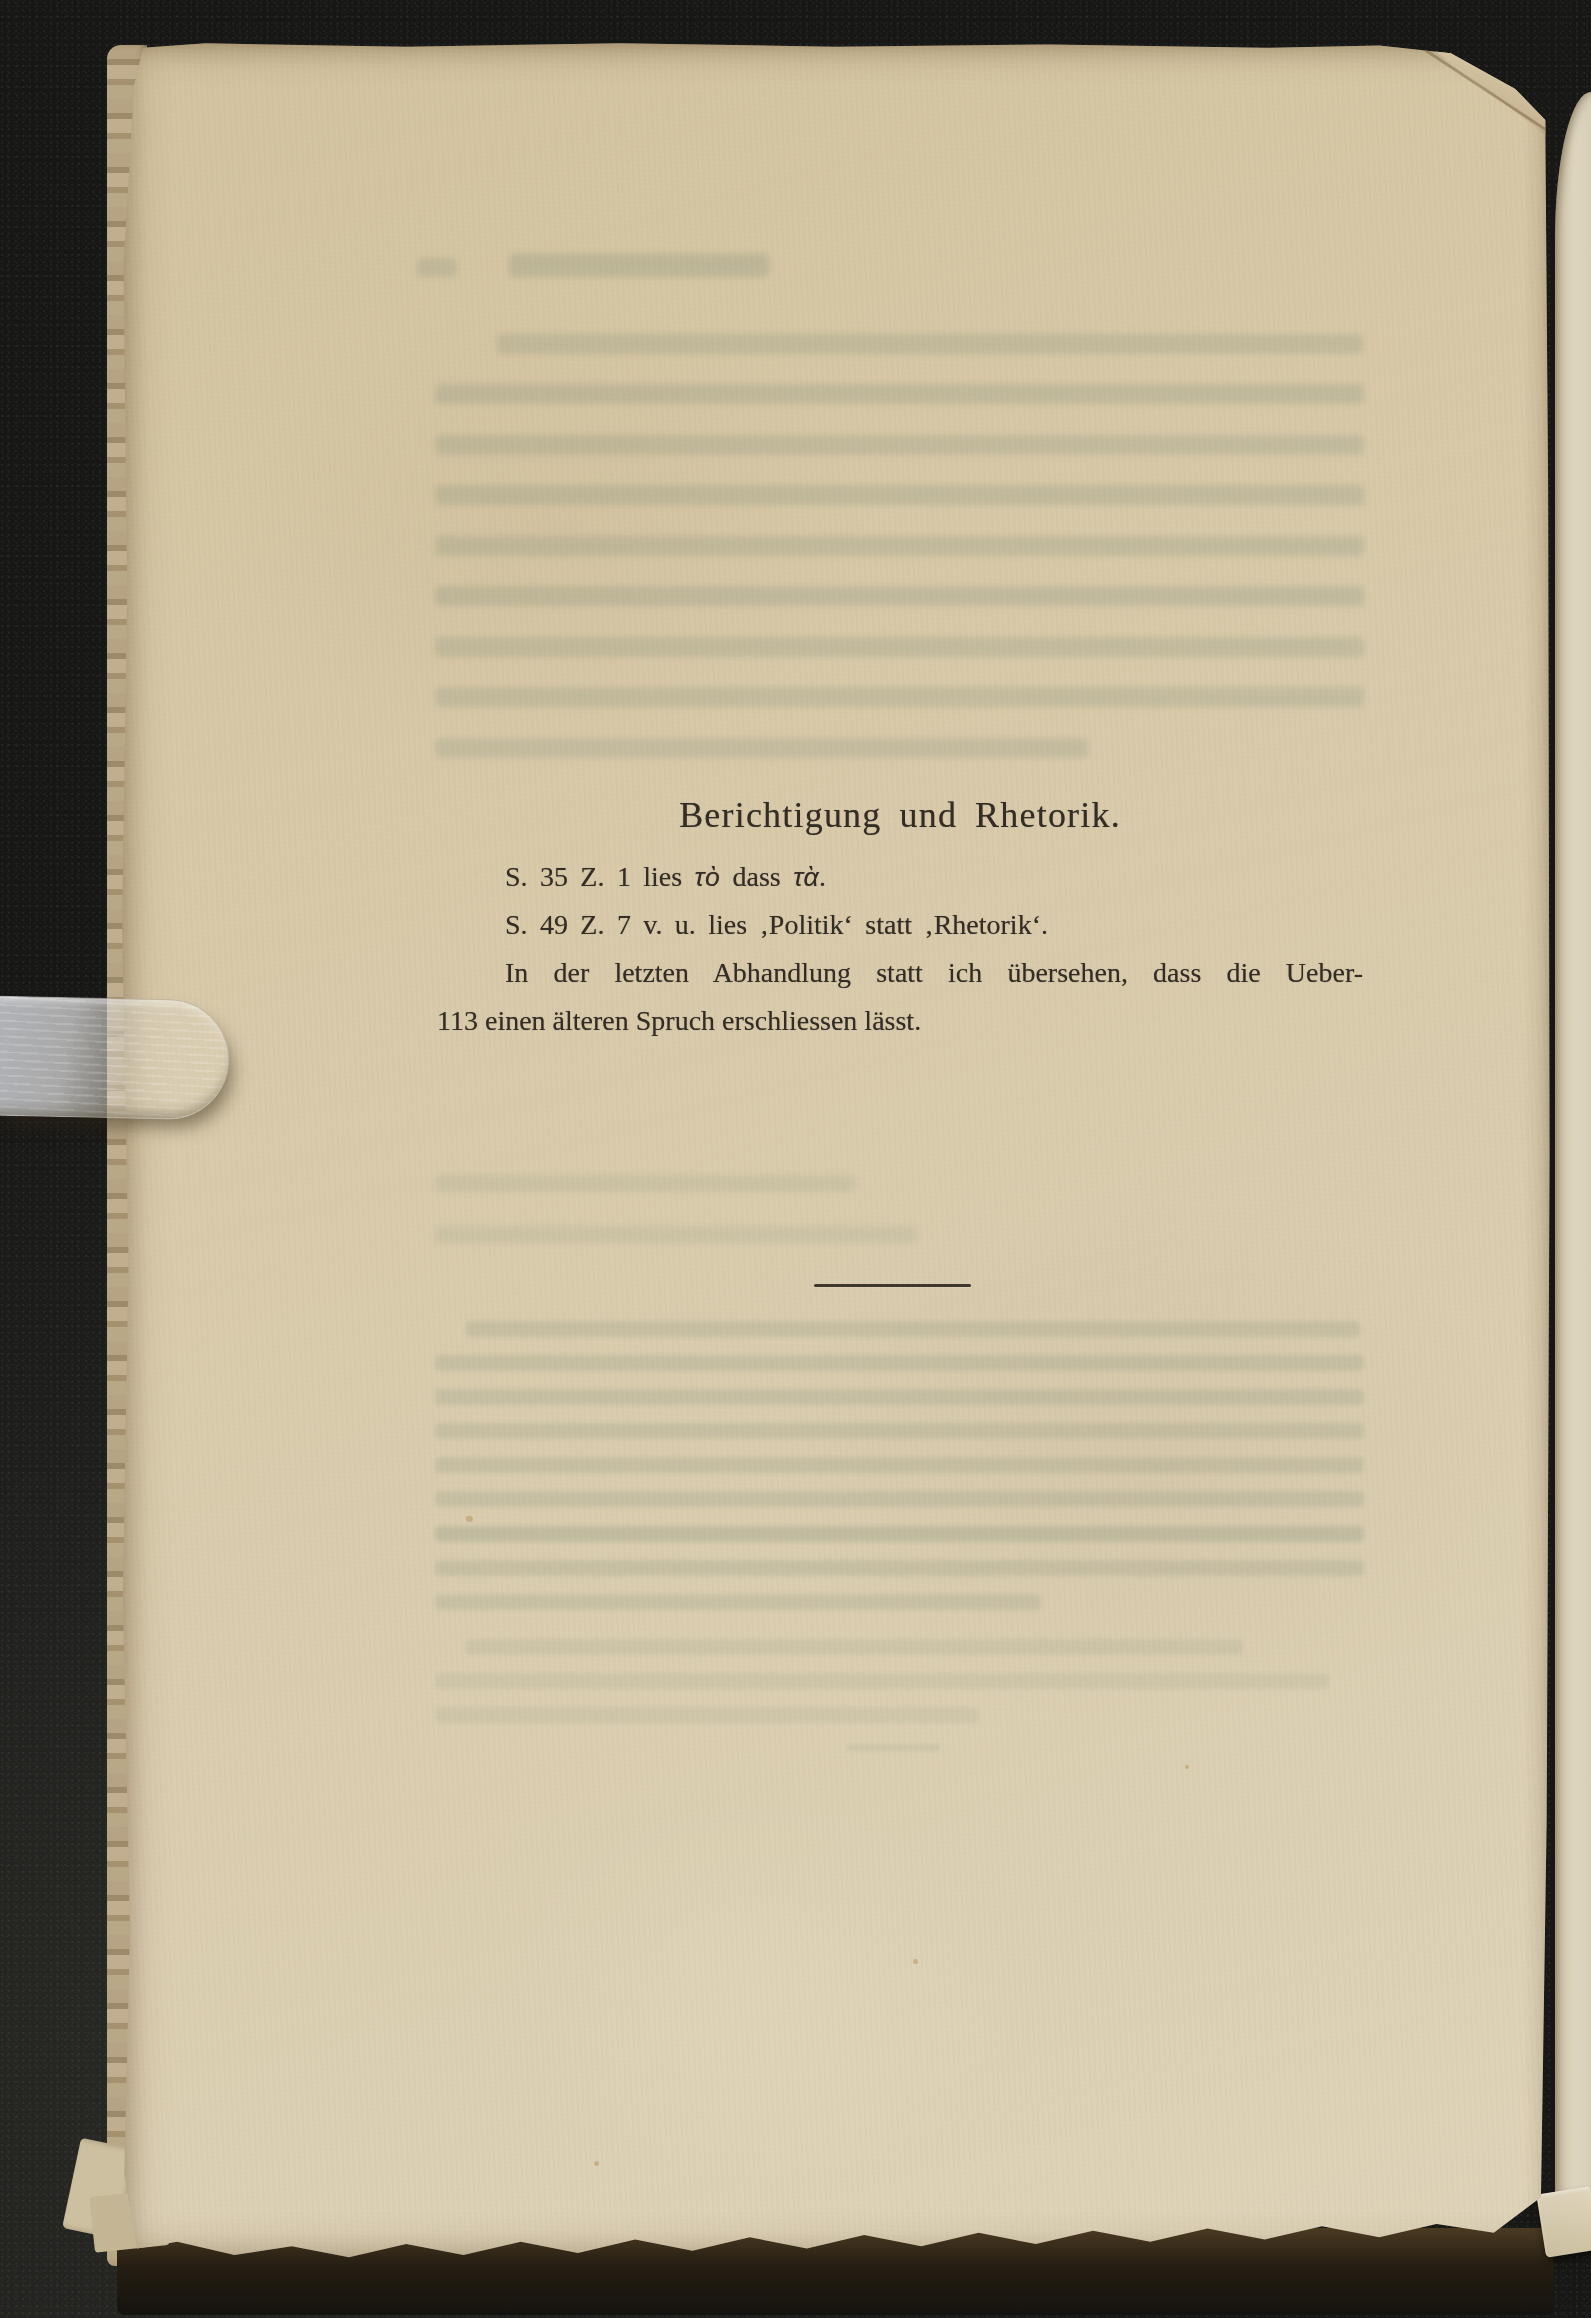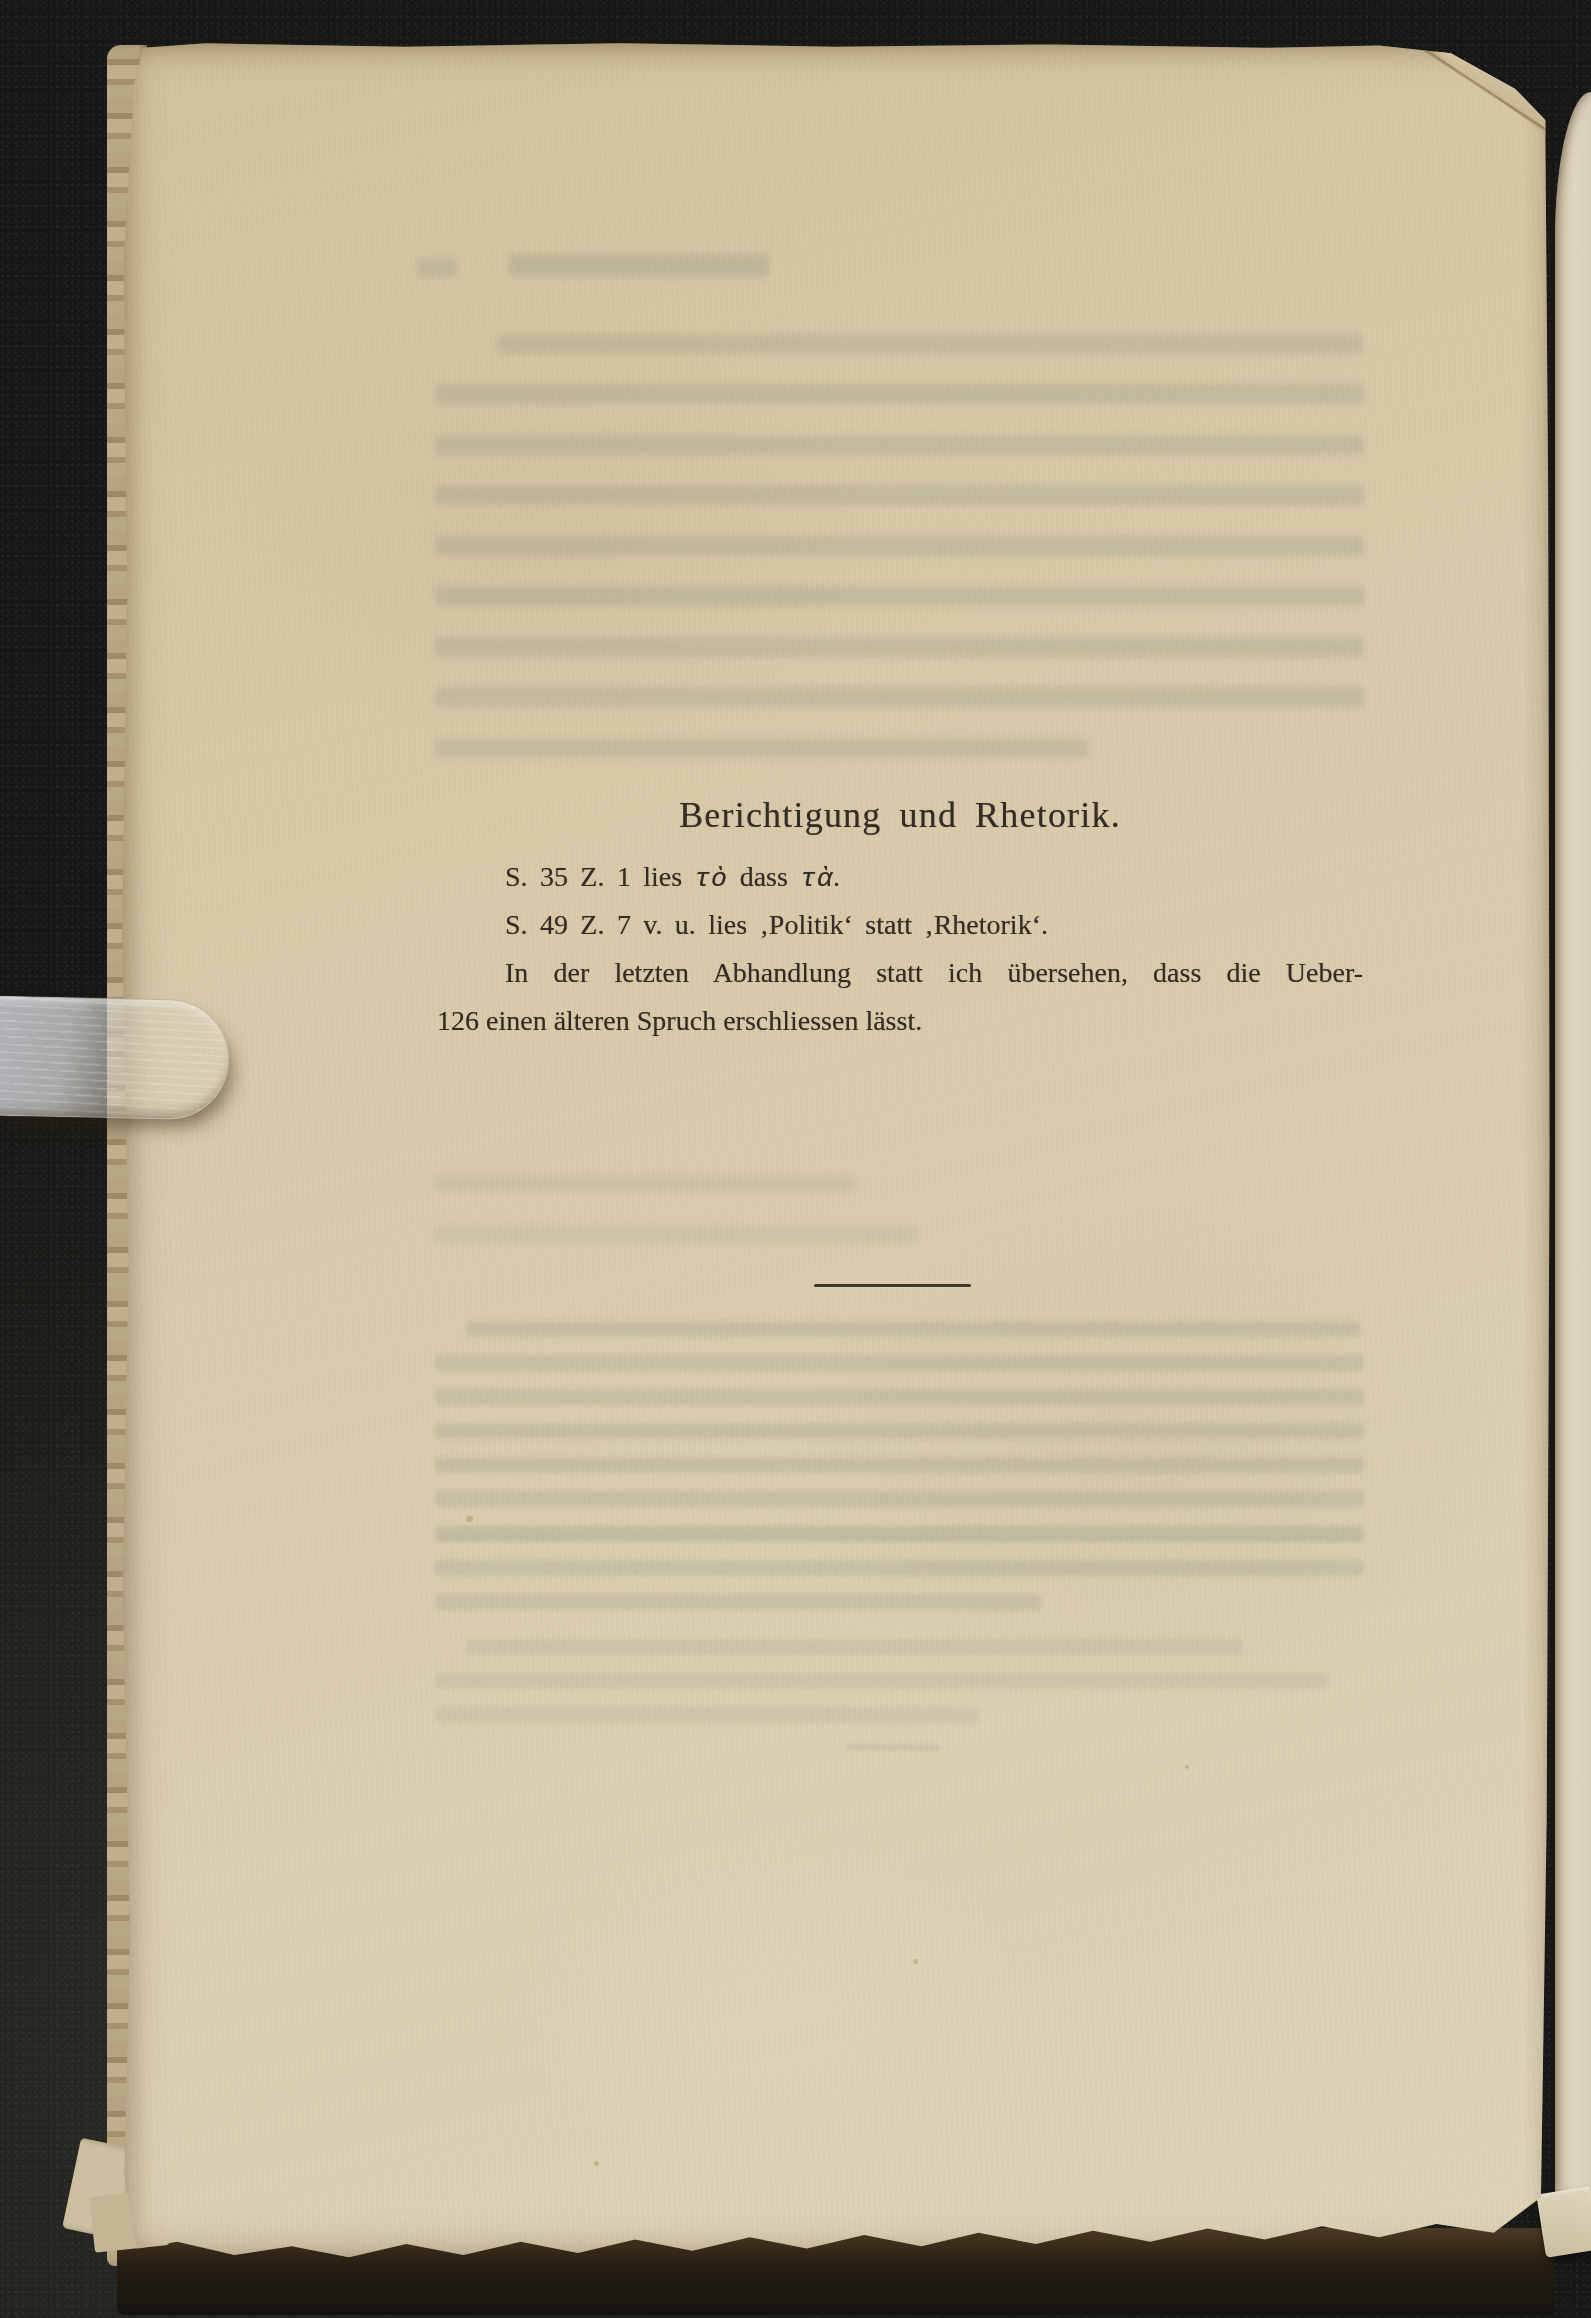--- a/index.html
+++ b/index.html
@@ -104,21 +104,21 @@
     text-shadow:0 0 0.8px rgba(55,45,35,.55);
   }
   #text-lines{position:absolute;left:437px;top:853px;width:926px;color:#332d26;}
   .line{
     font-size:28px;line-height:48px;height:48px;white-space:nowrap;
     text-shadow:0 0 0.8px rgba(55,45,35,.5);
   }
   .line.indent{padding-left:68px;}
   .line.justify{white-space:normal;text-align:justify;text-align-last:justify;}
   .line.wide{word-spacing:5.4px;}
-  .greek{font-family:Liberation Mono, monospace;font-style:italic;font-size:0.95em;letter-spacing:0.4px;}
+  .greek{font-family:Liberation Sans, sans-serif;font-style:italic;font-size:0.95em;letter-spacing:0.4px;}
 
   .divider{
     position:absolute;left:814px;top:1284px;width:157px;height:3.1px;
     background:#3f382e;border-radius:1.6px;
     box-shadow:0 0.8px 0 rgba(255,255,255,.15);
   }
 
   
   .clip{
     position:absolute;left:-7.8px;top:998px;width:235px;height:118px;
@@ -181,18 +181,18 @@
   <div class="fox" style="left:793px;top:1919px;width:4.7px;height:4.7px;"></div>
   <div class="fox" style="left:474px;top:2121px;width:5.4px;height:4.7px;"></div>
   <div class="fox" style="left:1065px;top:1725px;width:3.9px;height:3.9px;"></div>
 </div>
 
 <div class="heading">Berichtigung und Rhetorik.</div>
 <div id="text-lines">
     <div class="line indent wide"><span>S. 35 Z. 1 lies </span><span class="greek">τὸ</span><span> dass </span><span class="greek">τὰ</span><span>.</span></div>
     <div class="line indent wide"><span>S. 49 Z. 7 v. u. lies ‚Politik‘ statt ‚Rhetorik‘.</span></div>
     <div class="line indent justify"><span>In der letzten Abhandlung statt ich übersehen, dass die Ueber-</span></div>
-    <div class="line"><span>126 einen älteren Spruch erschliessen lässt.</span></div>
+    <div class="line"><span>113 einen älteren Spruch erschliessen lässt.</span></div>
   </div>
 <div class="divider"></div>
 
 <div class="clip"></div>
 
 
 </body></html>

